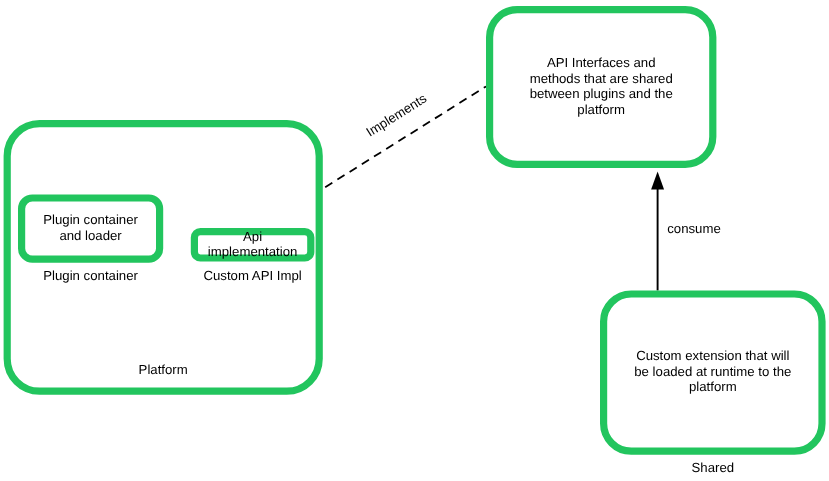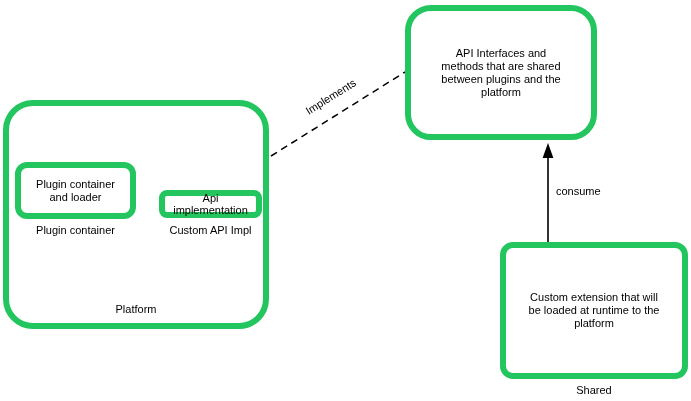--- a/index.html
+++ b/index.html
@@ -64,21 +64,21 @@
 
   
   #api-implementation-node  { left: 159px; top: 190px; width: 103px; height: 28px; border-radius: 8px; line-height: 12px; }
   #api-implementation-label { left: 159px; top: 224px; width: 103px; }
 
   
   #shared-api-node    { left: 405px; top: 5px;   width: 192px; height: 135px; border-radius: 26px; }
   #shared-api-label   { left: 405px; top: 144px; width: 192px; }
 
   
-  #plugin-node        { left: 500px; top: 242px; width: 188px; height: 137px; border-radius: 13px; }
+  #plugin-node        { left: 500px; top: 242px; width: 188px; height: 137px; border-radius: 26px; }
   #plugin-label       { left: 500px; top: 384px; width: 188px; }
 
   
   #implements-label {
     left: 331px;
     top: 97px;
     transform: translate(-50%, -50%) rotate(-32deg);
   }
   #consume-label {
     left: 556px;

